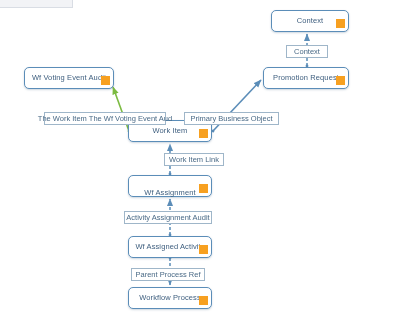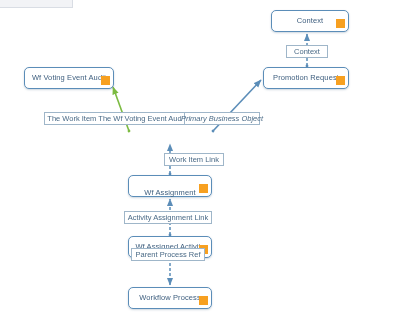--- a/index.html
+++ b/index.html
@@ -132,53 +132,57 @@
   <div class="entity" style="left:263px; top:67px; width:86px; height:22px; z-index:5;">
     <span class="ent-label">Promotion Request</span>
     <span class="ent-badge"></span>
   </div>
 
   <div class="entity" style="left:24px; top:67px; width:90px; height:22px; z-index:5;">
     <span class="ent-label">Wf Voting Event Audit</span>
     <span class="ent-badge"></span>
   </div>
 
+  <div class="entity" style="left:128px; top:120px; width:84px; height:22px; z-index:5;">
+    <span class="ent-label">Work Item</span>
+    <span class="ent-badge"></span>
+  </div>
 
   <div class="entity" style="left:128px; top:175px; width:84px; height:22px; z-index:5;align-items:flex-end;">
     <span class="ent-label">Wf Assignment</span>
     <span class="ent-badge"></span>
   </div>
 
   <div class="entity" style="left:128px; top:236px; width:84px; height:22px; z-index:5;">
     <span class="ent-label">Wf Assigned Activity</span>
     <span class="ent-badge"></span>
   </div>
 
   <div class="entity" style="left:128px; top:287px; width:84px; height:22px; z-index:5;">
     <span class="ent-label">Workflow Process</span>
     <span class="ent-badge"></span>
   </div>
 
   <div class="edge-label" style="left:286px; top:45px; width:42px; z-index:6;">
     <span>Context</span>
   </div>
 
-  <div class="edge-label wide-note" style="left:44px; top:112px; width:141px;">
+  <div class="edge-label wide-note" style="left:44px; top:112px; width:122px;">
     <span>The Work Item The Wf Voting Event Aud</span>
   </div>
 
-  <div class="edge-label on-top" style="left:184px; top:112px; width:76px;font-style:italic;">
+  <div class="edge-label on-top" style="left:184px; top:112px; width:95px;">
     <span>Primary Business Object</span>
   </div>
 
   <div class="edge-label" style="left:140px; top:153px; width:60px; z-index:6;margin-left:24px;">
     <span>Work Item Link</span>
   </div>
 
   <div class="edge-label" style="left:124px; top:211px; width:88px; z-index:6;">
-    <span>Activity Assignment Link</span>
+    <span>Activity Assignment Audit</span>
   </div>
 
-  <div class="edge-label" style="left:131px; top:248px; width:74px; z-index:6;">
+  <div class="edge-label" style="left:131px; top:268px; width:74px; z-index:6;">
     <span>Parent Process Ref</span>
   </div>
 
 </div>
 
 </body></html>

